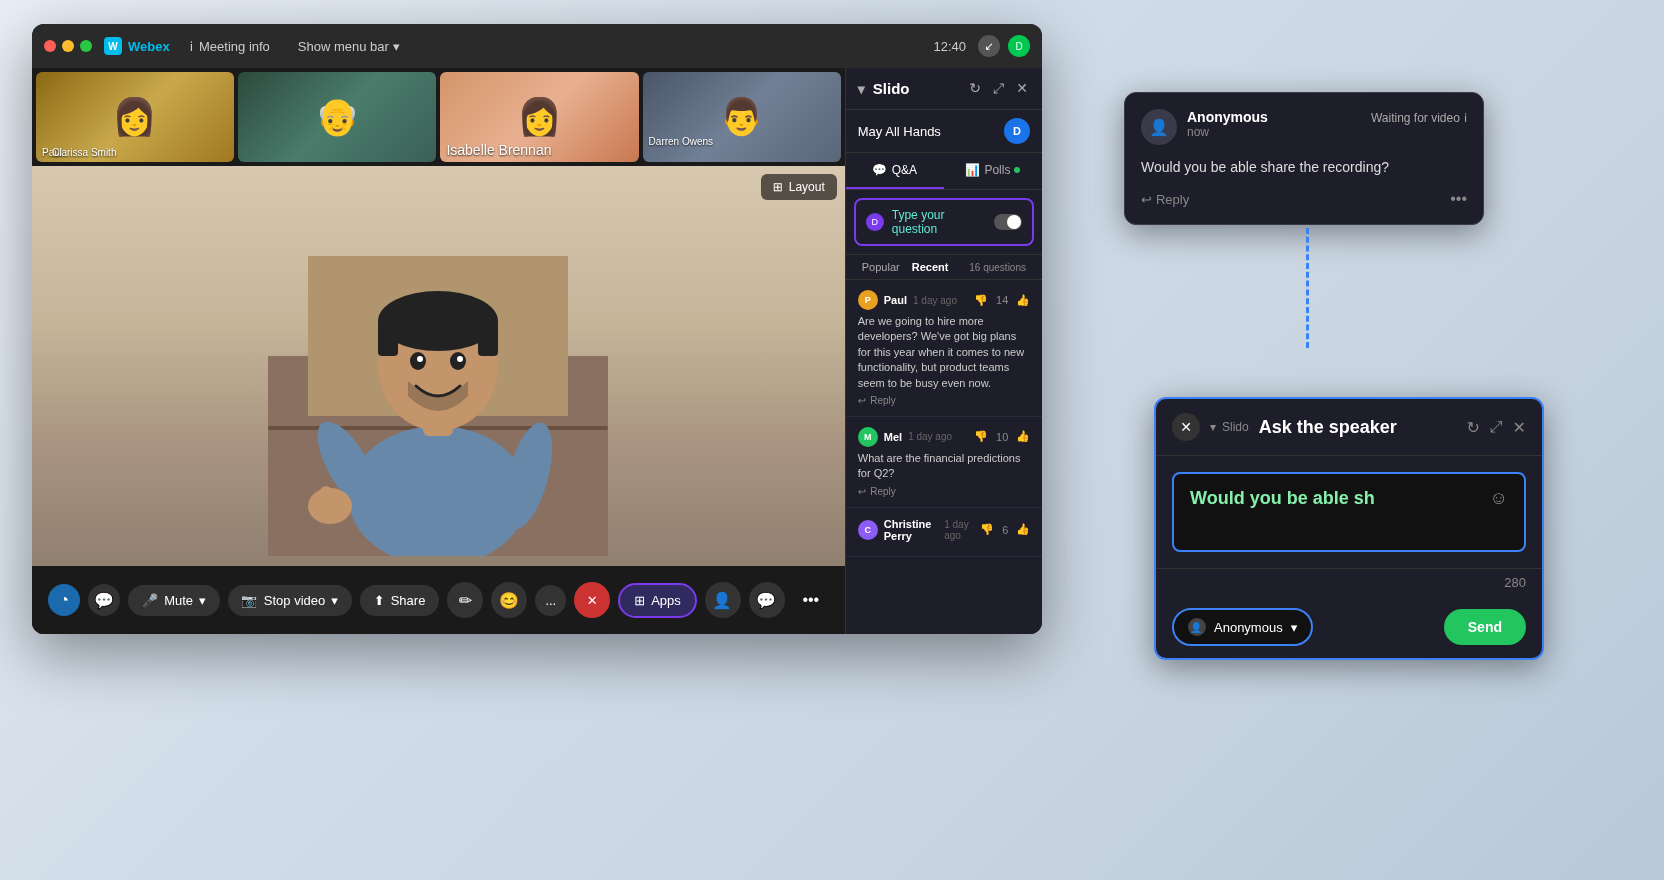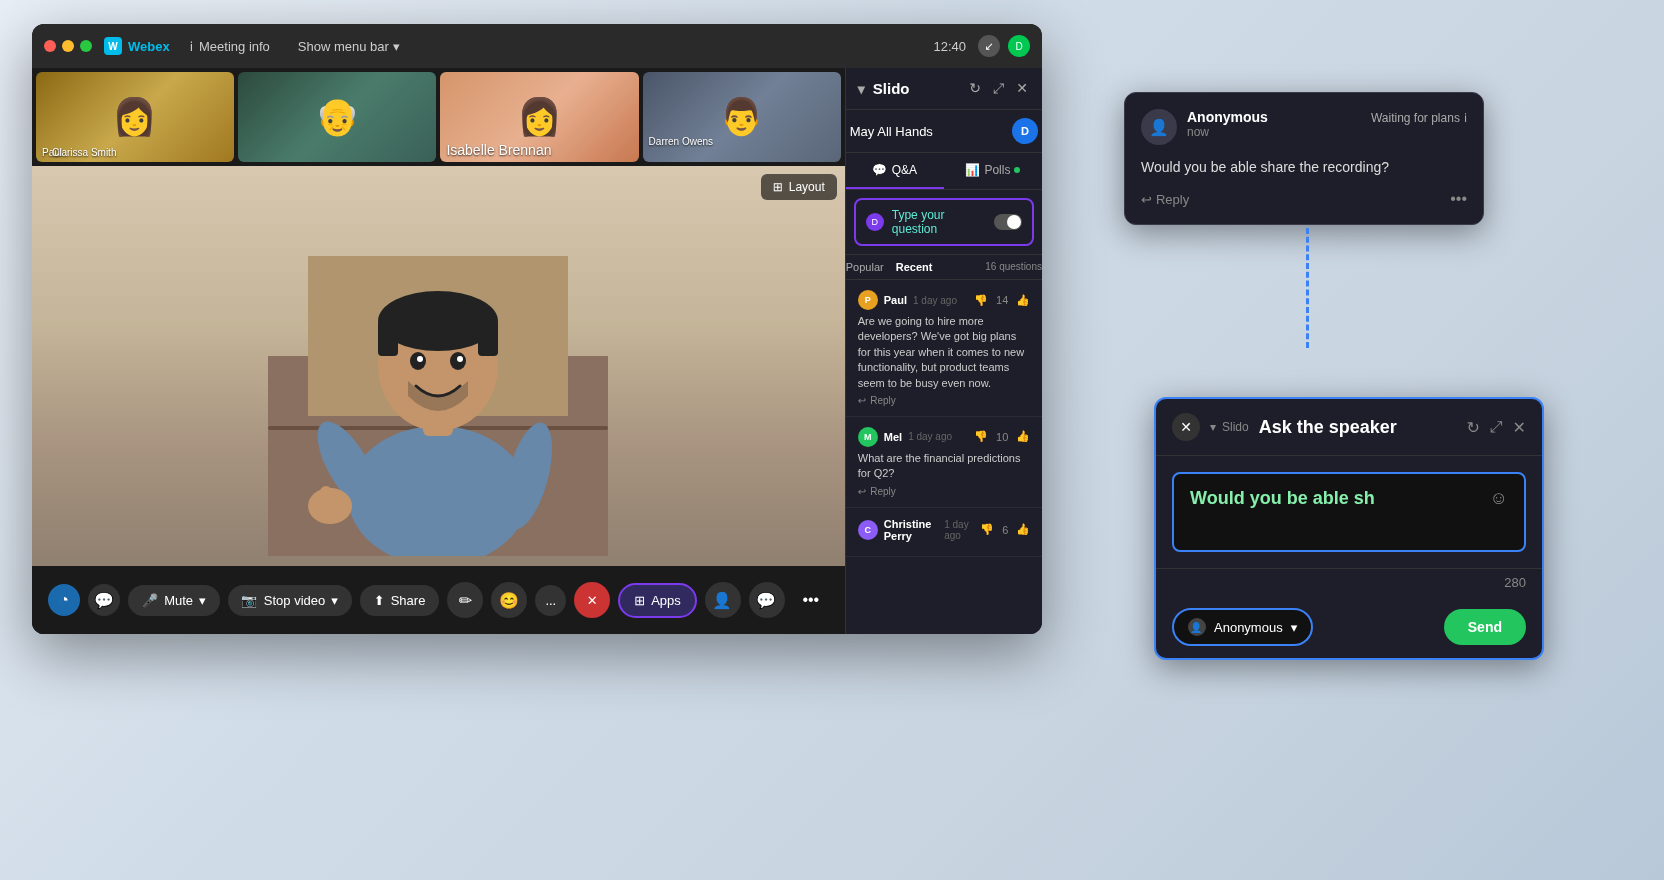--- a/index.html
+++ b/index.html
@@ -284,21 +284,21 @@
       gap: 8px;
       color: #aaa;
       font-size: 14px;
     }
     .slido-action-btn {
       cursor: pointer;
       padding: 2px;
     }
 
     .slido-meeting-row {
-      padding: 8px 4px;
+      padding: 8px 12px;
       display: flex;
       align-items: center;
       justify-content: space-between;
       border-bottom: 1px solid #333;
     }
     .slido-meeting-name {
       color: white;
       font-size: 13px;
       font-weight: 500;
     }
@@ -381,23 +381,23 @@
       width: 18px; height: 18px;
       border-radius: 50%;
       background: #7c3aed;
       display: flex; align-items: center; justify-content: center;
       color: white;
       font-size: 9px;
     }
 
     
     .filter-row {
-      padding: 6px 0;
-      display: flex;
-      align-items: flex-start;
+      padding: 6px 16px;
+      display: flex;
+      align-items: flex-end;
       justify-content: space-between;
       border-bottom: 1px solid #333;
     }
     .filter-tabs {
       display: flex;
       gap: 12px;
     }
     .filter-tab {
       color: #aaa;
       font-size: 11px;
@@ -933,21 +933,21 @@
 <div class="notification-card">
   <div class="notif-header">
     <div class="notif-avatar">
       <span>👤</span>
     </div>
     <div class="notif-user-info">
       <div class="notif-username">Anonymous</div>
       <div class="notif-time">now</div>
     </div>
     <div class="notif-status">
-      <span>Waiting for plans</span>
+      <span>Waiting for video</span>
       <span>ℹ</span>
     </div>
   </div>
   <div class="notif-text">Would you be able share the recording?</div>
   <div class="notif-actions">
     <div class="notif-reply-btn">
       <span>↩</span>
       <span>Reply</span>
     </div>
     <div class="notif-more-btn">•••</div>

